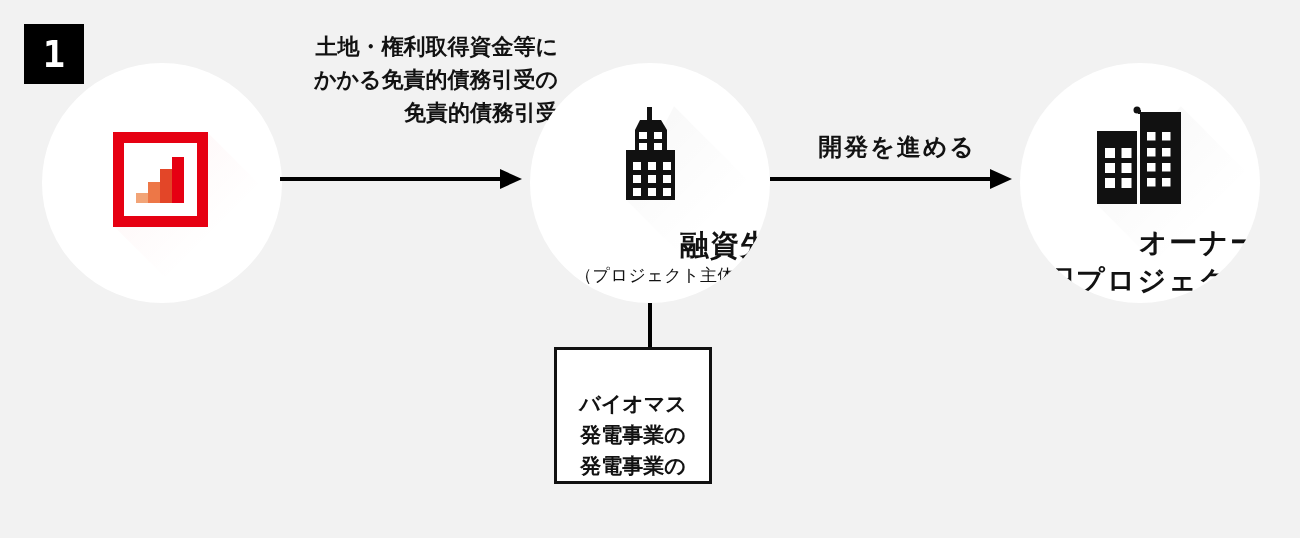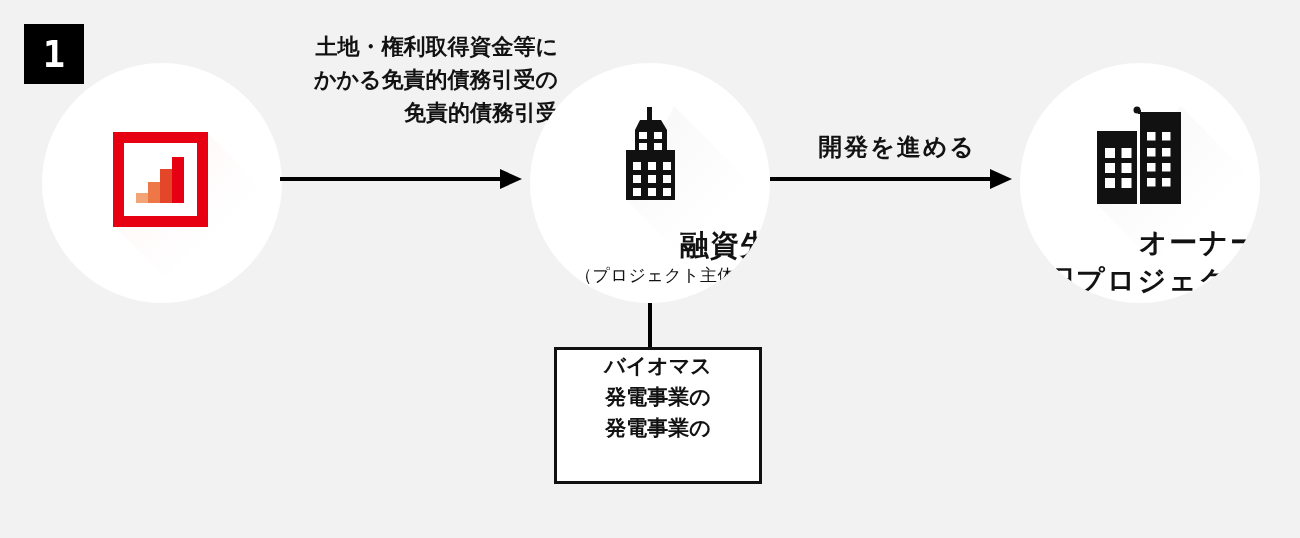--- a/index.html
+++ b/index.html
@@ -76,23 +76,23 @@
   .arrow-head{
     width:0;height:0;
     border-top:10px solid transparent;border-bottom:10px solid transparent;
     border-left:22px solid #000;
   }
   .arrow-head-1{left:500px;top:169px;}
   .arrow-head-2{left:990px;top:169px;}
   
   .vline{left:648px;top:303px;width:4px;height:45px;background:#000;}
   .note-box{
-    left:554px;top:347px;width:208px;height:137px;
+    left:554px;top:347px;width:158px;height:137px;
     box-sizing:border-box;border:3px solid #111;background:#fff;
-    display:flex;align-items:flex-start;justify-content:center;
+    display:flex;align-items:flex-end;justify-content:center;
     text-align:center;font-weight:700;font-size:21px;line-height:31px;
   }
 </style>
 </head>
 <body>
 
 <div class="canvas">
 
   <div class="abs badge">
     <span>1</span>

